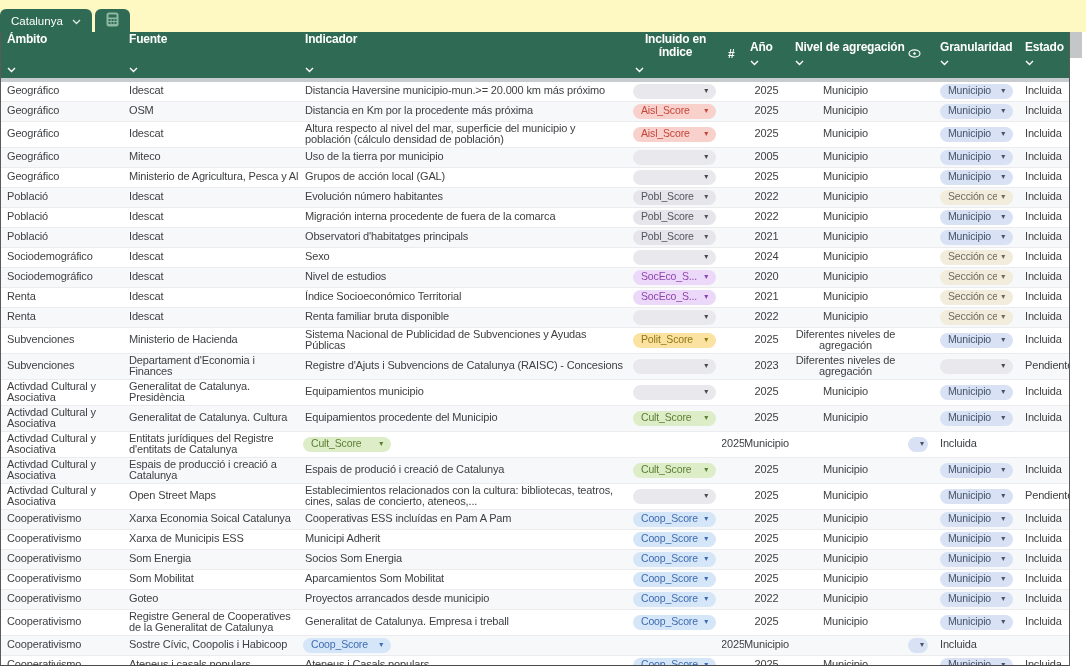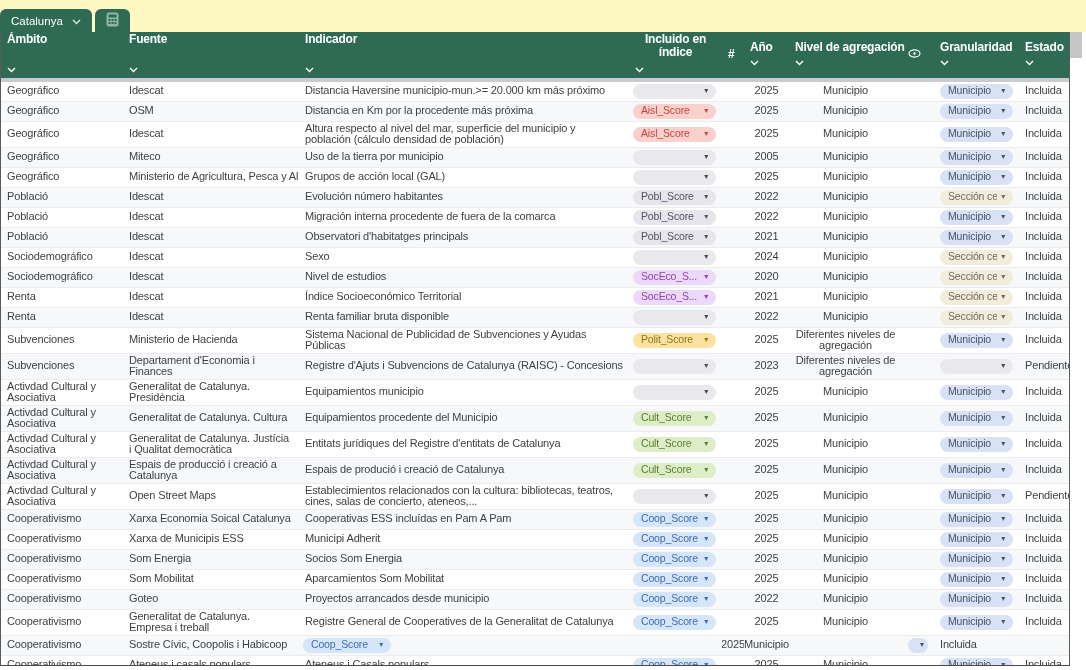--- a/index.html
+++ b/index.html
@@ -487,21 +487,20 @@
           <div class="cell gran">
             <div class="pill" style="background: rgb(216, 226, 244); color: rgb(71, 83, 107);">
               <span class="plabel">Municipio</span>
               <span class="parrow">▾</span>
             </div>
           </div>
           <div class="cell estado">Incluida</div>
         </div>
         <div class="trow">
           <div class="cell ambito">Activdad Cultural y Asociativa</div>
-          <div class="cell fuente">Generalitat de Catalunya. Justícia i Qualitat democràtica</div>
           <div class="cell indicador">Entitats jurídiques del Registre d'entitats de Catalunya</div>
           <div class="cell score">
             <div class="pill" style="background: rgb(220, 237, 200); color: rgb(92, 125, 51);">
               <span class="plabel">Cult_Score</span>
               <span class="parrow">▾</span>
             </div>
           </div>
           <div class="cell num center"></div>
           <div class="cell ano center">2025</div>
           <div class="cell nivel center">Municipio</div>
@@ -663,22 +662,22 @@
           <div class="cell gran">
             <div class="pill" style="background: rgb(216, 226, 244); color: rgb(71, 83, 107);">
               <span class="plabel">Municipio</span>
               <span class="parrow">▾</span>
             </div>
           </div>
           <div class="cell estado">Incluida</div>
         </div>
         <div class="trow">
           <div class="cell ambito">Cooperativismo</div>
+          <div class="cell indicador">Registre General de Cooperatives de la Generalitat de Catalunya</div>
           <div class="cell fuente">Generalitat de Catalunya. Empresa i treball</div>
-          <div class="cell indicador">Registre General de Cooperatives de la Generalitat de Catalunya</div>
           <div class="cell score">
             <div class="pill" style="background: rgb(214, 230, 249); color: rgb(62, 108, 176);">
               <span class="plabel">Coop_Score</span>
               <span class="parrow">▾</span>
             </div>
           </div>
           <div class="cell num center"></div>
           <div class="cell ano center">2025</div>
           <div class="cell nivel center">Municipio</div>
           <div class="cell eye center"></div>

